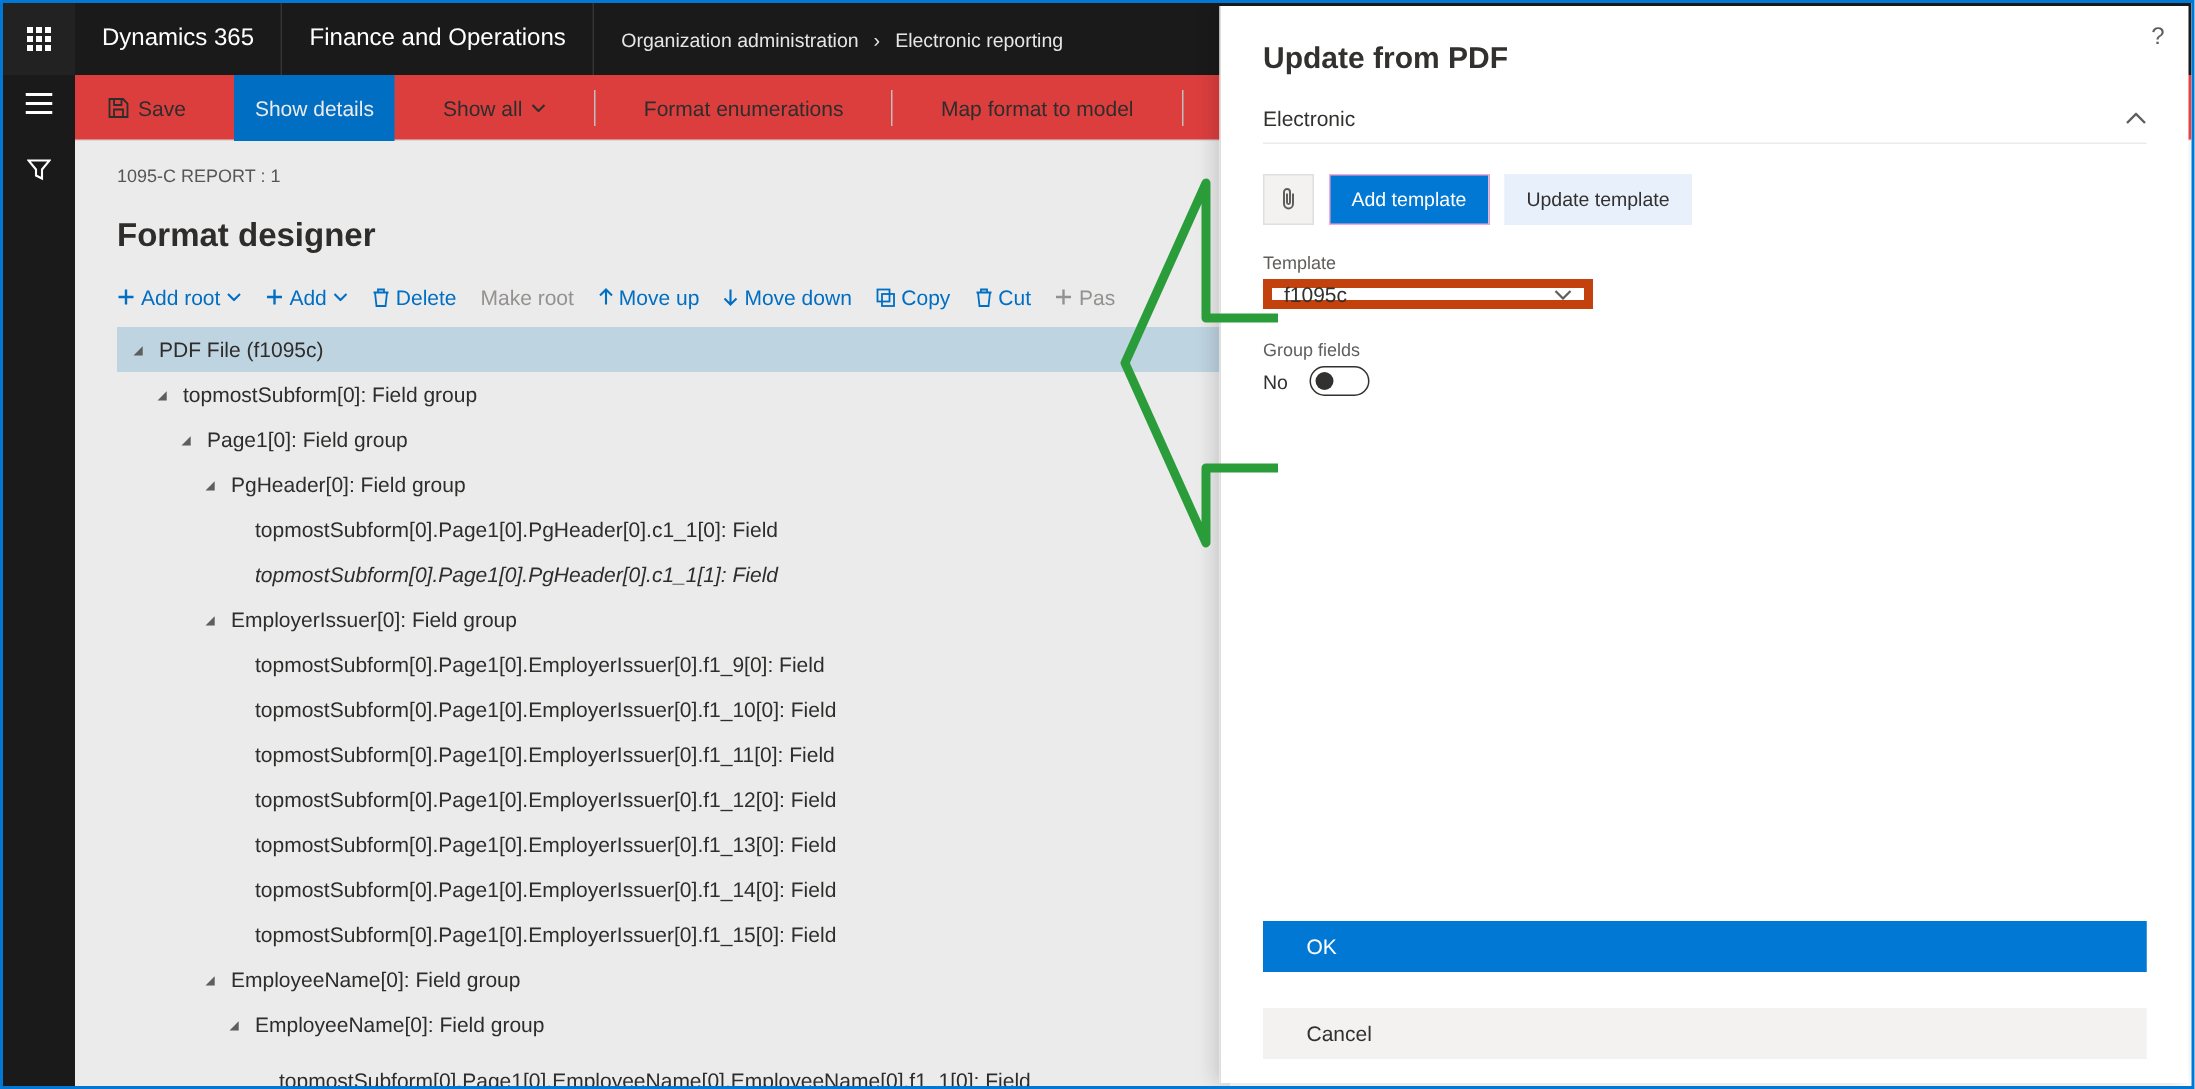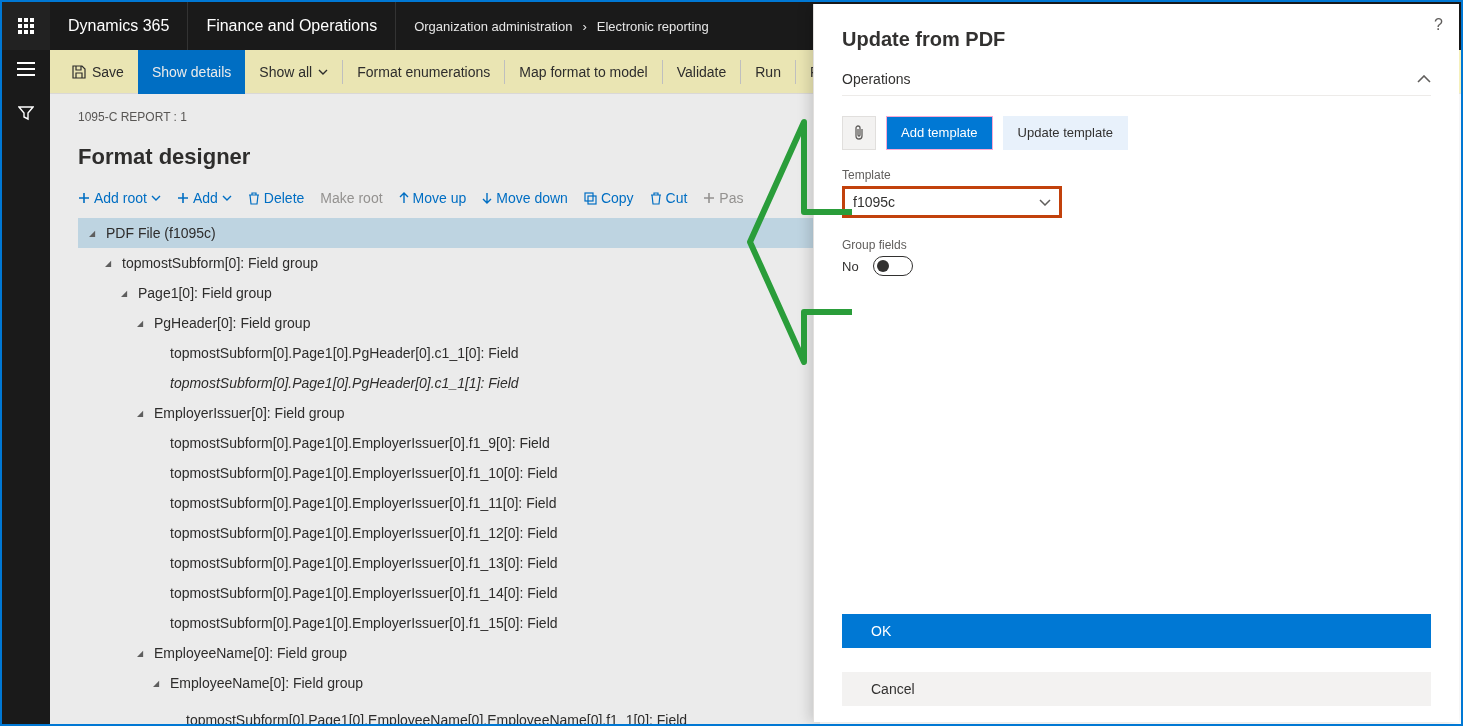--- a/index.html
+++ b/index.html
@@ -63,26 +63,27 @@
   padding-top: 12px;
   gap: 30px;
 }
 .leftrail .icon { color: #fff; }
 .cmdbar {
   position: absolute;
   top: 48px;
   left: 48px;
   right: 0;
   height: 44px;
-  background: #fef9c3;
+  background: #ef4444;
   border-bottom: 1px solid #edebe9;
   display: flex;
   align-items: center;
   padding: 0 8px;
   font-size: 14px;
+  gap: 18px;
 }
 .cmdbar .cmd {
   padding: 0 14px;
   height: 44px;
   display: flex;
   align-items: center;
   gap: 6px;
   cursor: pointer;
 }
 .cmdbar .cmd.active {
@@ -178,22 +179,22 @@
   border: 1px solid #f9a8d4;
   font-size: 13px;
   cursor: pointer;
 }
 .flyout .pbtn.primary { background: #0078d4; color: #fff; }
 .flyout .pbtn.light { background: #e8f1fb; color: #323130; border: 1px solid #e8f1fb; }
 .flyout .pbtn.iconbtn { background: #f3f2f1; border: 1px solid #e1dfdd; color: #605e5c; padding: 8px 10px; }
 .flyout .fld-label { font-size: 12px; color: #605e5c; margin-bottom: 4px; display: block; }
 .flyout .select {
   width: 220px;
-  height: 32px;
-  border: 3px solid #c2410c;
+  height: 20px;
+  border: 6px solid #c2410c;
   display: flex;
   align-items: center;
   justify-content: space-between;
   padding: 0 8px;
   font-size: 14px;
   margin-bottom: 20px;
 }
 .flyout .toggle-row { display: flex; align-items: center; gap: 14px; }
 .flyout .toggle {
   width: 40px;
@@ -458,21 +459,21 @@
 
 <svg class="arrow-annot" width="110" height="260" viewBox="0 0 110 260">
   <path d="M108 100 L60 100 L60 10 L6 130 L60 250 L60 200 L108 200" fill="none" stroke="#2a9d3a" stroke-width="6" stroke-linejoin="round"></path>
 </svg>
 
 <div class="flyout">
   <div class="help">?</div>
   <h1>Update from PDF</h1>
 
   <div class="section-hdr">
-    <span>Operations</span>
+    <span>Electronic</span>
     <svg width="14" height="8" viewBox="0 0 14 8">
         <path d="M1 7l6-6 6 6" fill="none" stroke="#605e5c" stroke-width="1.6"></path>
       </svg>
   </div>
 
   <div class="btnrow">
     <div class="pbtn iconbtn">
       <svg width="12" height="16" viewBox="0 0 12 16">
           <path d="M9 4v7a3 3 0 01-6 0V3a2 2 0 014 0v7a1 1 0 01-2 0V4" fill="none" stroke="#605e5c" stroke-width="1.3"></path>
         </svg>

